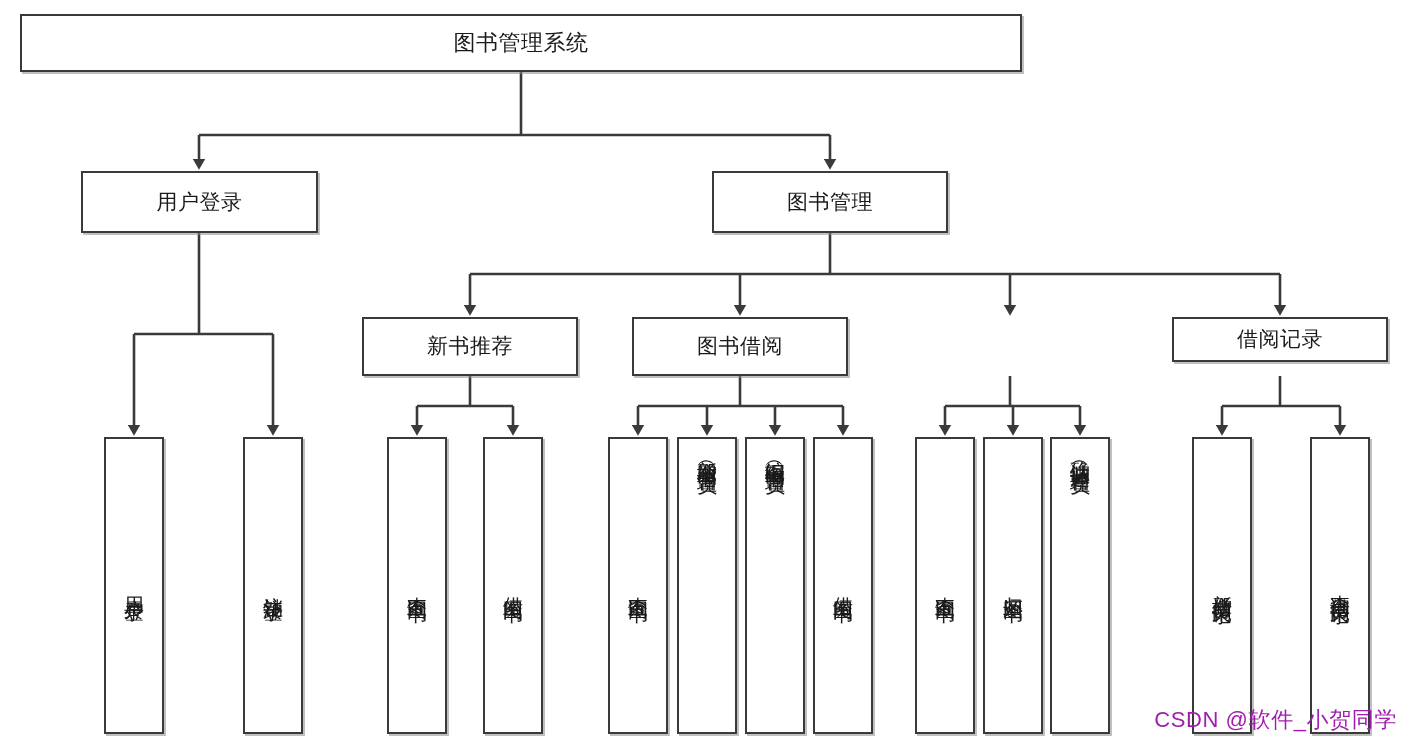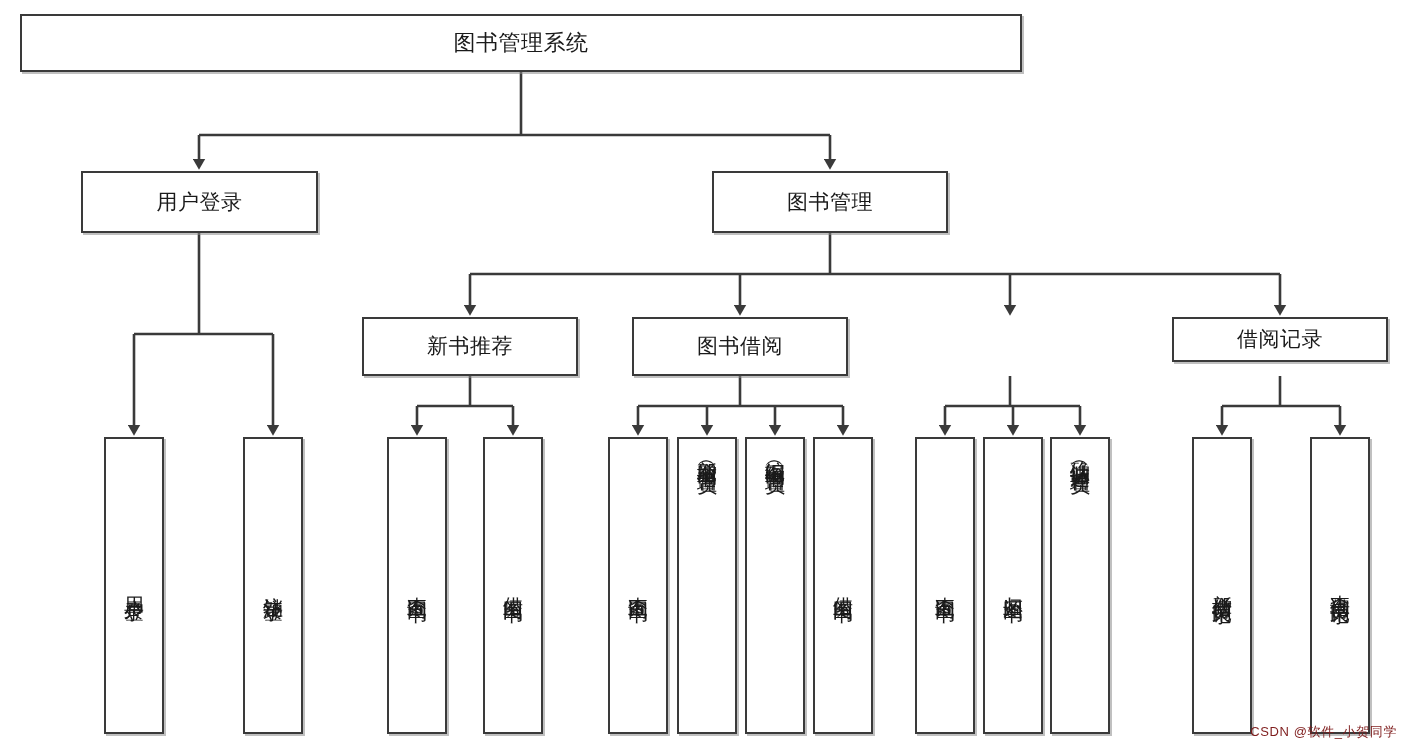--- a/index.html
+++ b/index.html
@@ -66,23 +66,23 @@
     white-space: nowrap;
   }
   
   .node.vert.centered {
     align-items: center;
     padding-top: 0;
   }
   #watermark {
     position: absolute;
     right: 8px;
-    bottom: 6px;
-    font-size: 13px;
-    color: #7f1d1d;
+    bottom: 12px;
+    font-size: 22px;
+    color: #a21caf;
     letter-spacing: 0.6px;
     white-space: nowrap;
     z-index: 5;
     pointer-events: none;
   }
 </style>
 </head>
 <body>
 
 <div id="diagram-root">

